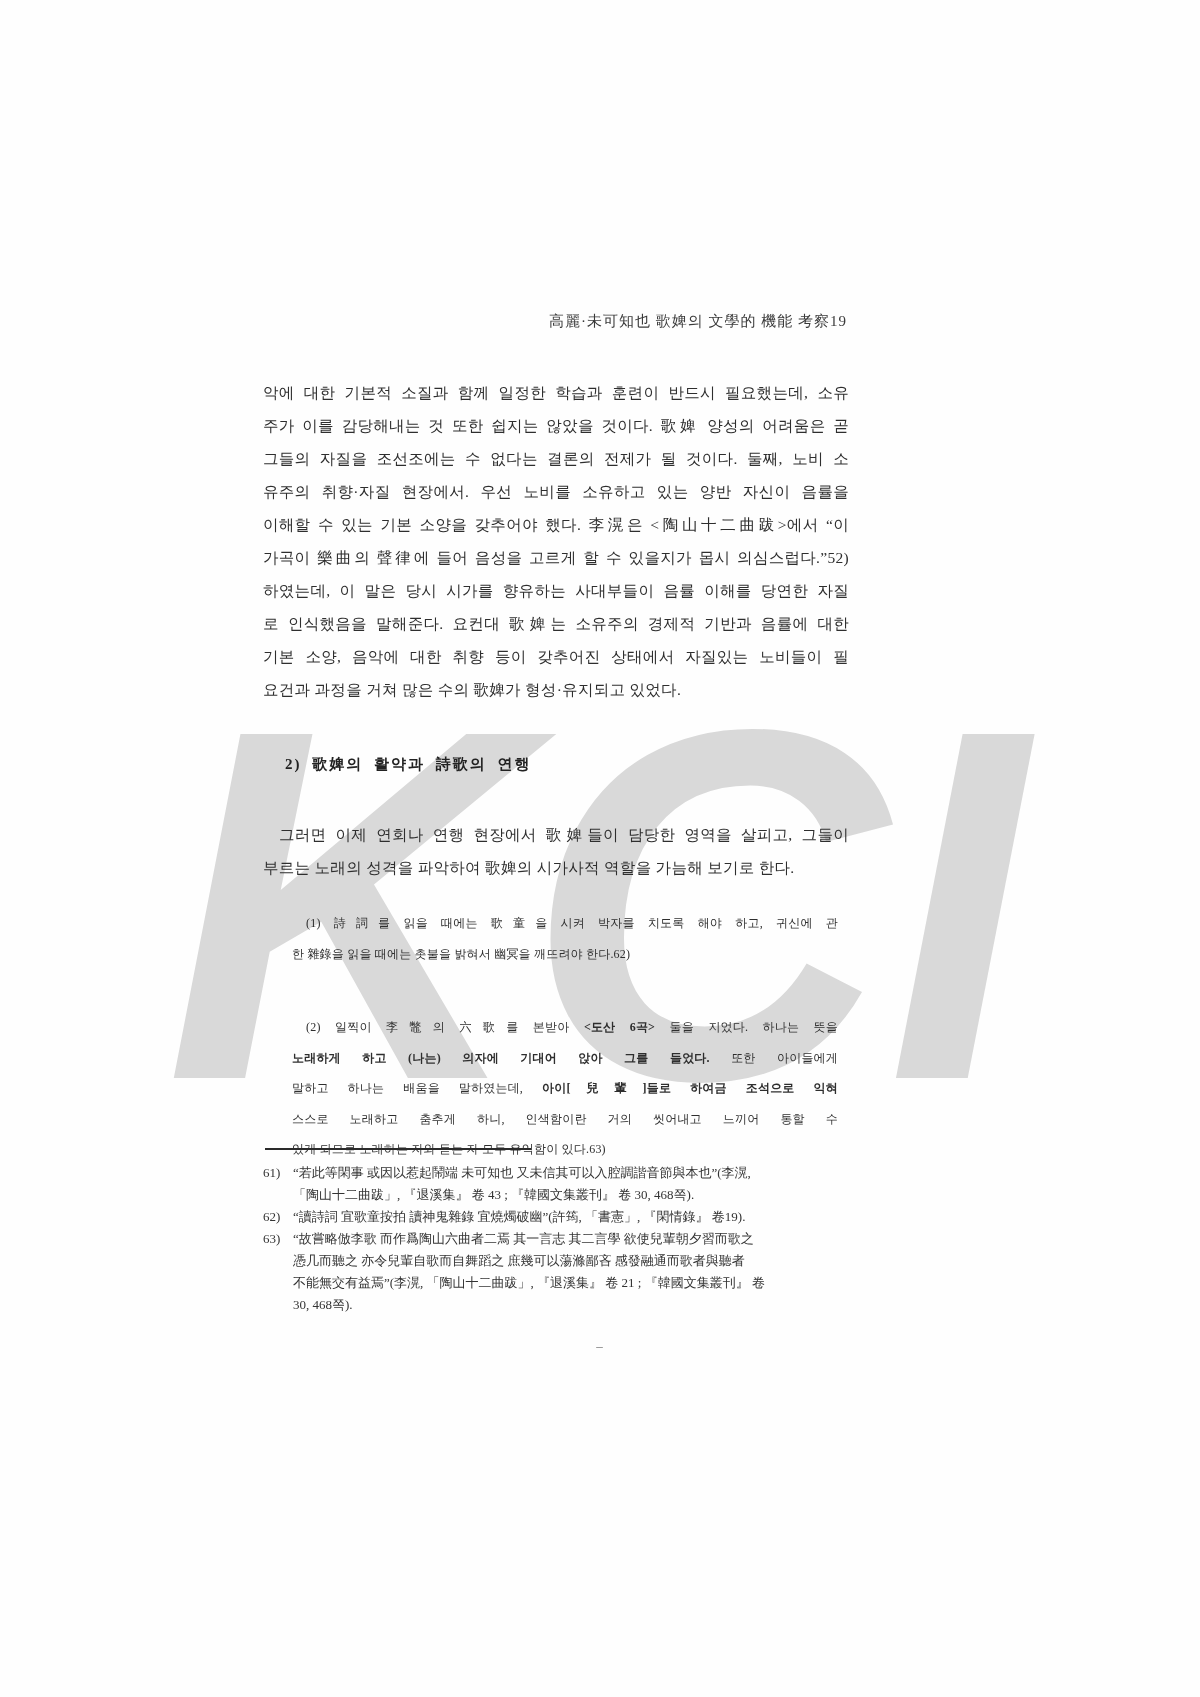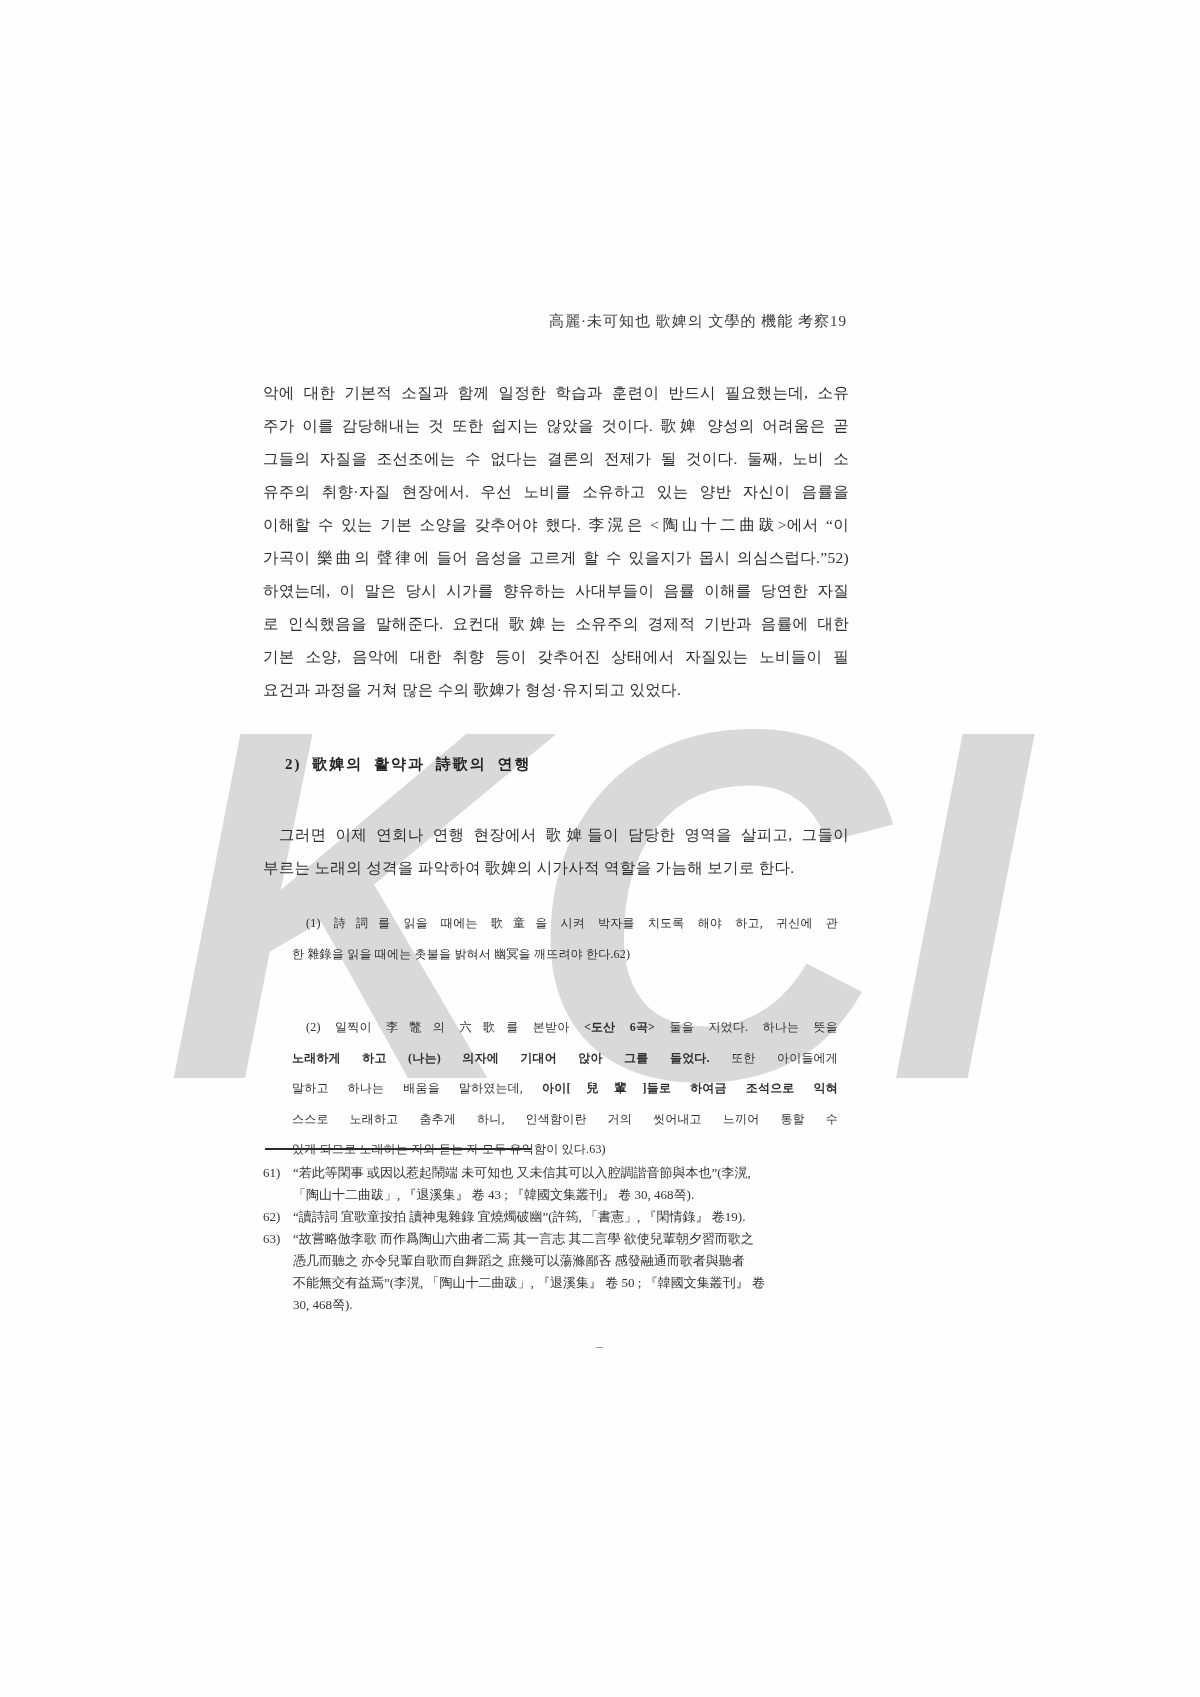--- a/index.html
+++ b/index.html
@@ -109,21 +109,21 @@
       <div class="fn-num">62)</div>
       <div class="fn-body">
         <div>“讀詩詞 宜歌童按拍 讀神鬼雜錄 宜燒燭破幽”(許筠, 「書憲」, 『閑情錄』 卷19).</div>
       </div>
     </div>
     <div class="footnote">
       <div class="fn-num">63)</div>
       <div class="fn-body">
         <div>“故嘗略倣李歌 而作爲陶山六曲者二焉 其一言志 其二言學 欲使兒輩朝夕習而歌之</div>
         <div>憑几而聽之 亦令兒輩自歌而自舞蹈之 庶幾可以蕩滌鄙吝 感發融通而歌者與聽者</div>
-        <div>不能無交有益焉”(李滉, 「陶山十二曲跋」, 『退溪集』 卷 50 ; 『韓國文集叢刊』 卷</div>
+        <div>不能無交有益焉”(李滉, 「陶山十二曲跋」, 『退溪集』 卷 21 ; 『韓國文集叢刊』 卷</div>
         <div>30, 468쪽).</div>
       </div>
     </div>
   </div>
 
   <div class="layer footer-mark">–</div>
 
 </div>
 
 </body></html>

